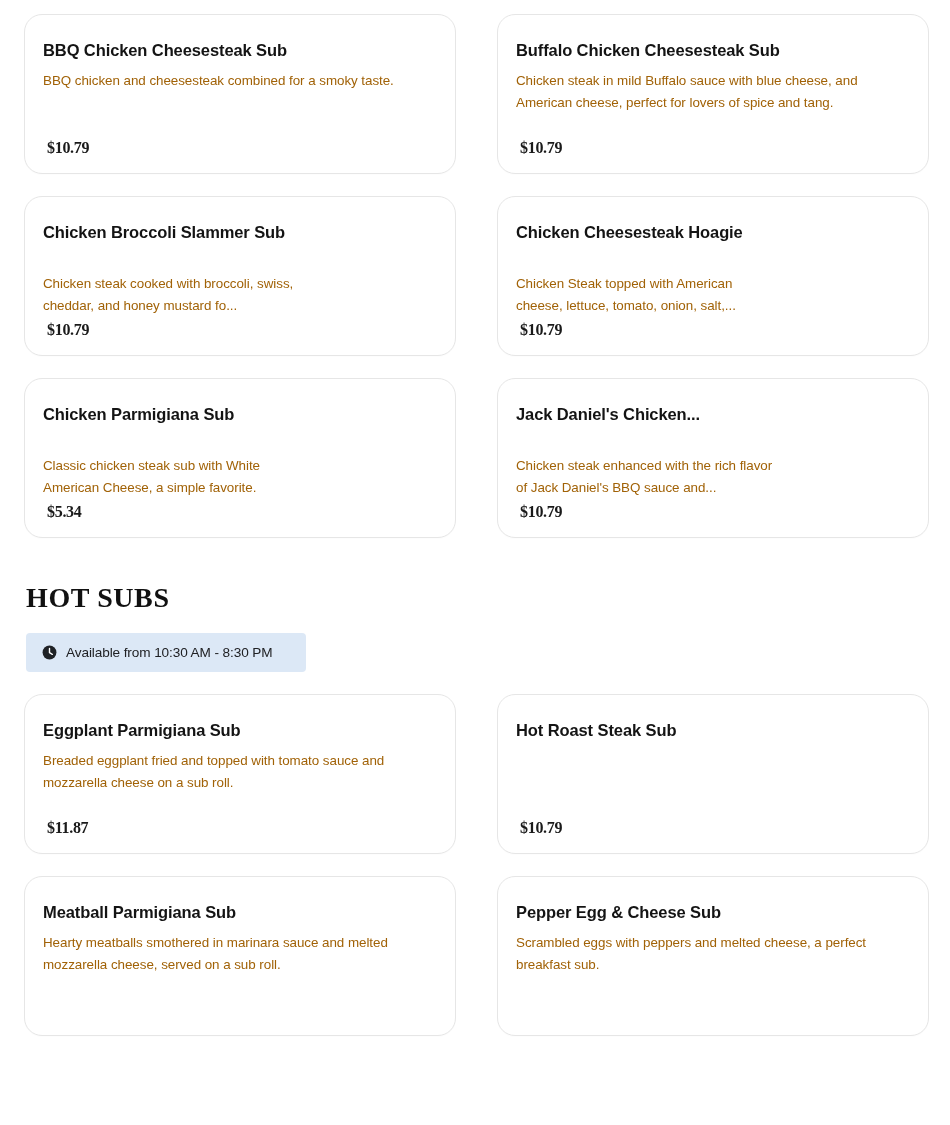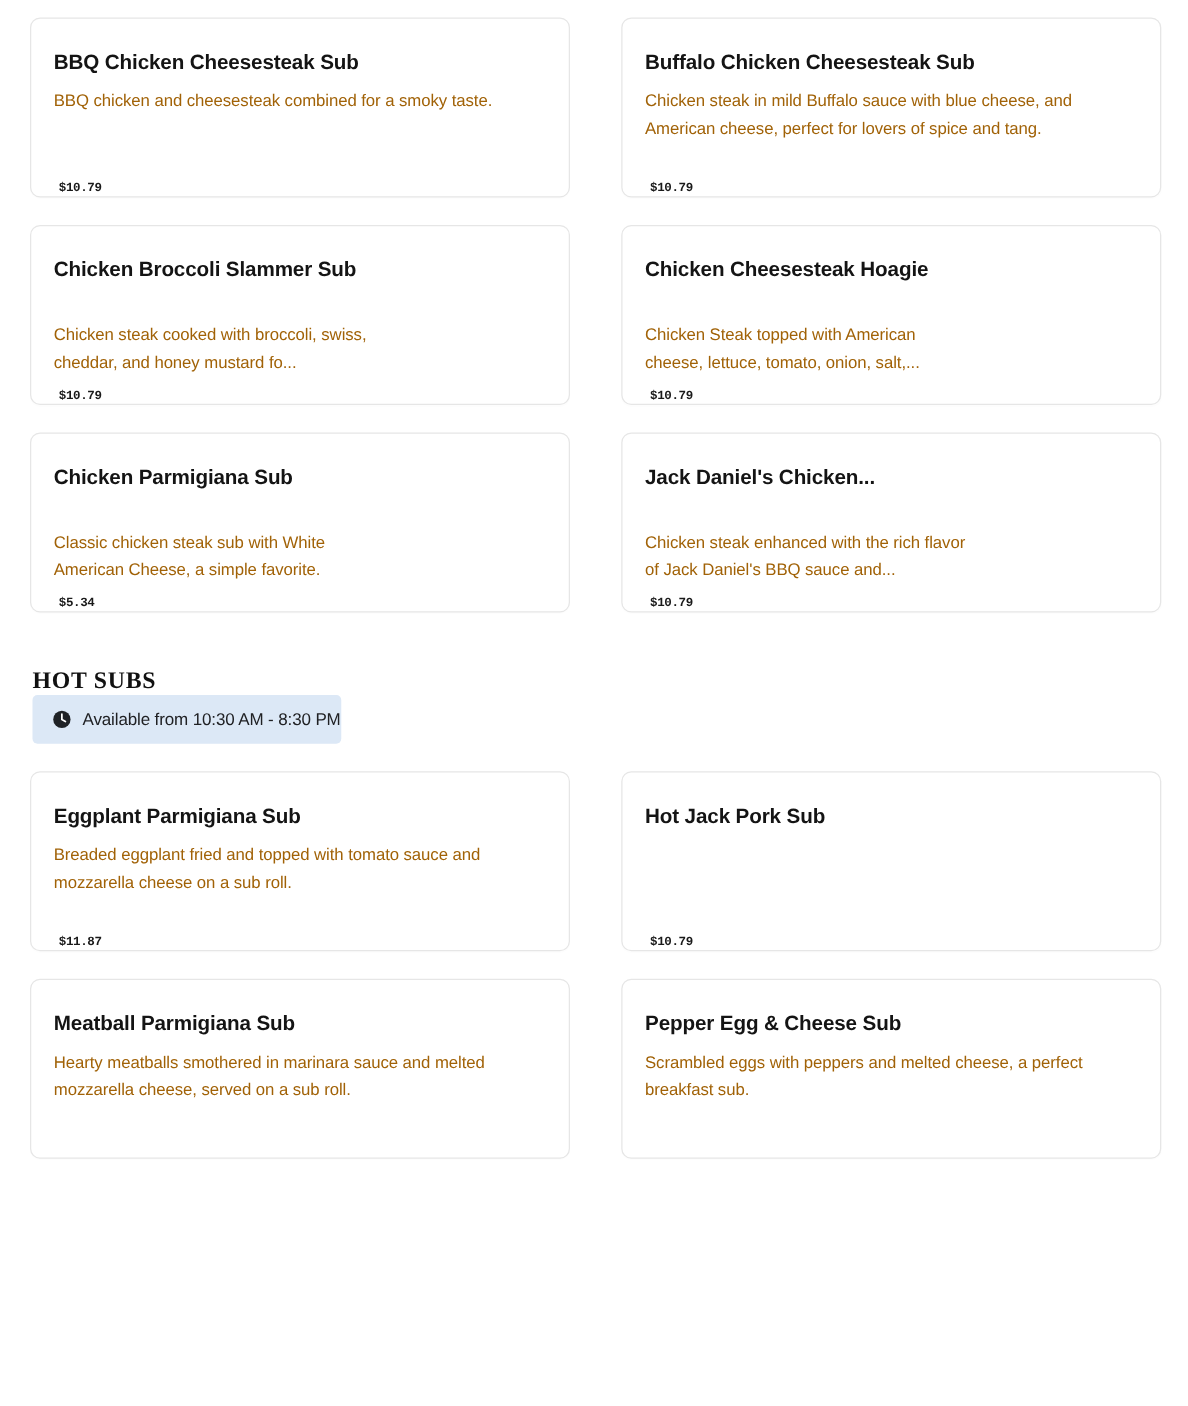--- a/index.html
+++ b/index.html
@@ -27,23 +27,23 @@
   .menu-grid {
     display: grid;
     grid-template-columns: 432px 432px;
     column-gap: 41px;
     row-gap: 22px;
     align-content: start;
   }
 
   .menu-card {
     border: 1px solid #e6e6e6;
-    border-radius: 8px;
+    border-radius: 18px;
     background: #ffffff;
-    height: 144px;
+    height: 160px;
     padding: 26px 20px 0 18px;
     position: relative;
     overflow: hidden;
     box-shadow: 0 1px 1px rgba(0,0,0,0.012);
   }
 
   .card-title {
     font-size: 16.5px;
     font-weight: bold;
     line-height: 1.2;
@@ -60,46 +60,47 @@
     color: #a16207;
     letter-spacing: -0.05px;
   }
 
   
   .card-desc.narrow { max-width: 258px; margin-top: 30px; }
 
   .card-price {
     position: absolute;
     left: 22px;
-    bottom: 0;
-    font-family: Liberation Mono, monospace;
-    font-size: 10px;
+    bottom: 16px;
+    font-family: Liberation Serif, serif;
+    font-size: 16px;
     font-weight: bold;
     color: #1a1a1a;
     letter-spacing: -0.3px;
   }
 
   
   .section-heading {
     font-family: "Liberation Serif", "DejaVu Serif", serif;
-    font-size: 19px;
+    font-size: 28px;
     font-weight: bold;
     letter-spacing: 0.6px;
     color: #111111;
     margin: 44px 0 0 2px;
   }
 
   
   .availability-badge {
     display: inline-flex;
     align-items: center;
     gap: 9px;
     background: #dce8f6;
     border-radius: 4px;
-    padding: 12px 0 12px 16px;
+    padding: 12px 33px 12px 16px;
+    margin-top: 19px;
     margin-left: 2px;
   }
 
   .clock-icon {
     width: 15px;
     height: 15px;
     flex: 0 0 15px;
     display: block;
   }
 
@@ -163,21 +164,21 @@
     <span class="availability-text">Available from 10:30 AM - 8:30 PM</span>
   </div>
 
   <div class="menu-grid section-grid" id="grid-1">
       <div class="menu-card">
         <div class="card-title">Eggplant Parmigiana Sub</div>
         <div class="card-desc">Breaded eggplant fried and topped with tomato sauce and mozzarella cheese on a sub roll.</div>
         <div class="card-price">$11.87</div>
       </div>
       <div class="menu-card">
-        <div class="card-title">Hot Jack Pork Sub</div>
+        <div class="card-title">Hot Roast Steak Sub</div>
         <div class="card-price">$10.79</div>
       </div>
       <div class="menu-card">
         <div class="card-title">Meatball Parmigiana Sub</div>
         <div class="card-desc">Hearty meatballs smothered in marinara sauce and melted mozzarella cheese, served on a sub roll.</div>
       </div>
       <div class="menu-card">
         <div class="card-title">Pepper Egg &amp; Cheese Sub</div>
         <div class="card-desc">Scrambled eggs with peppers and melted cheese, a perfect breakfast sub.</div>
       </div>

